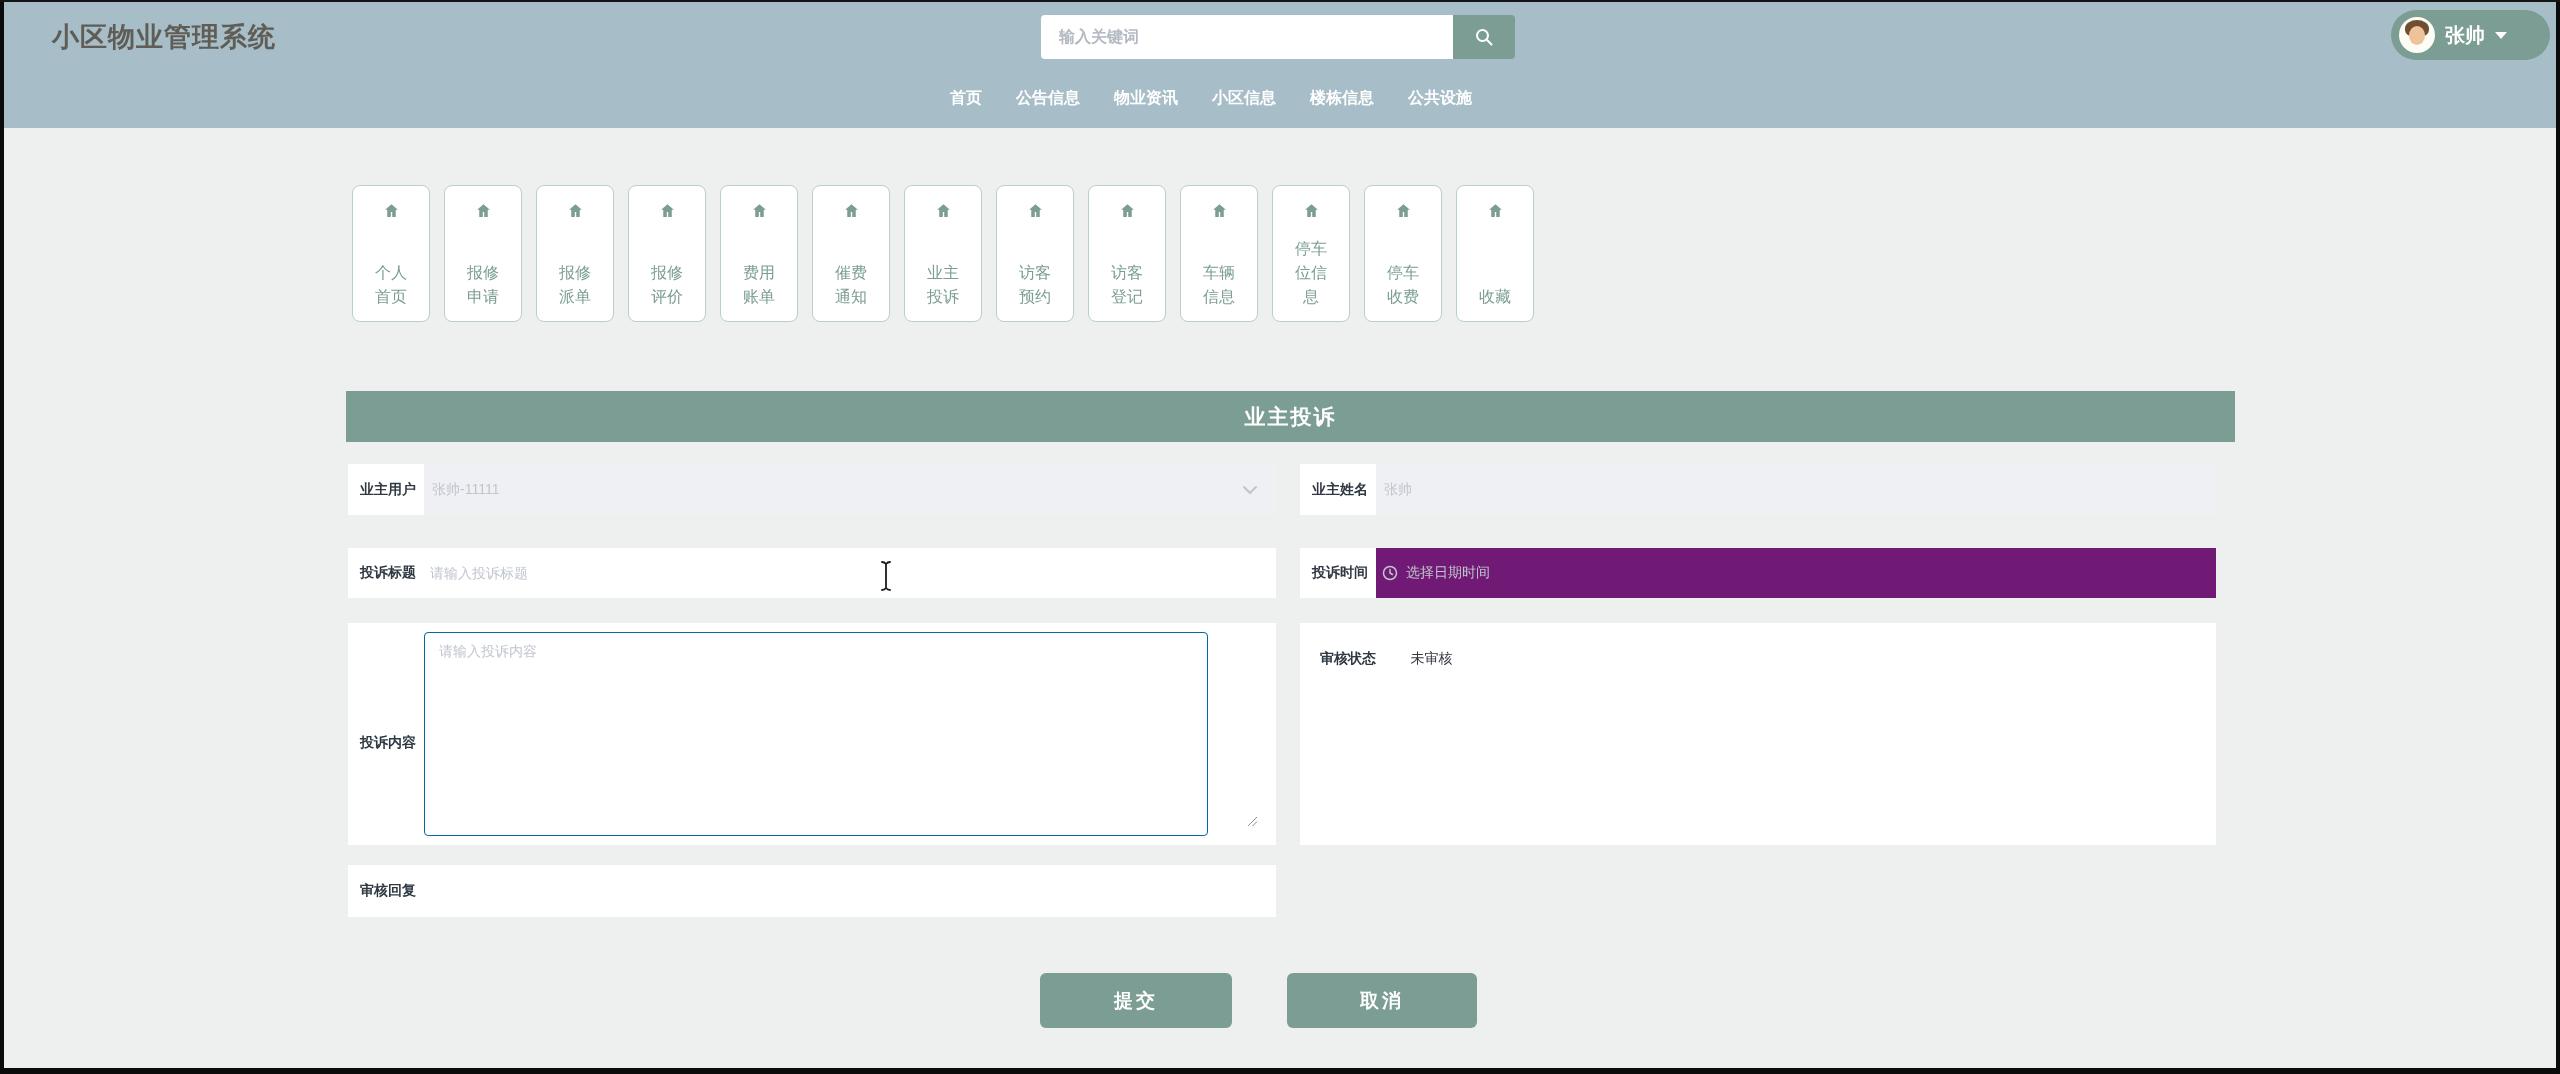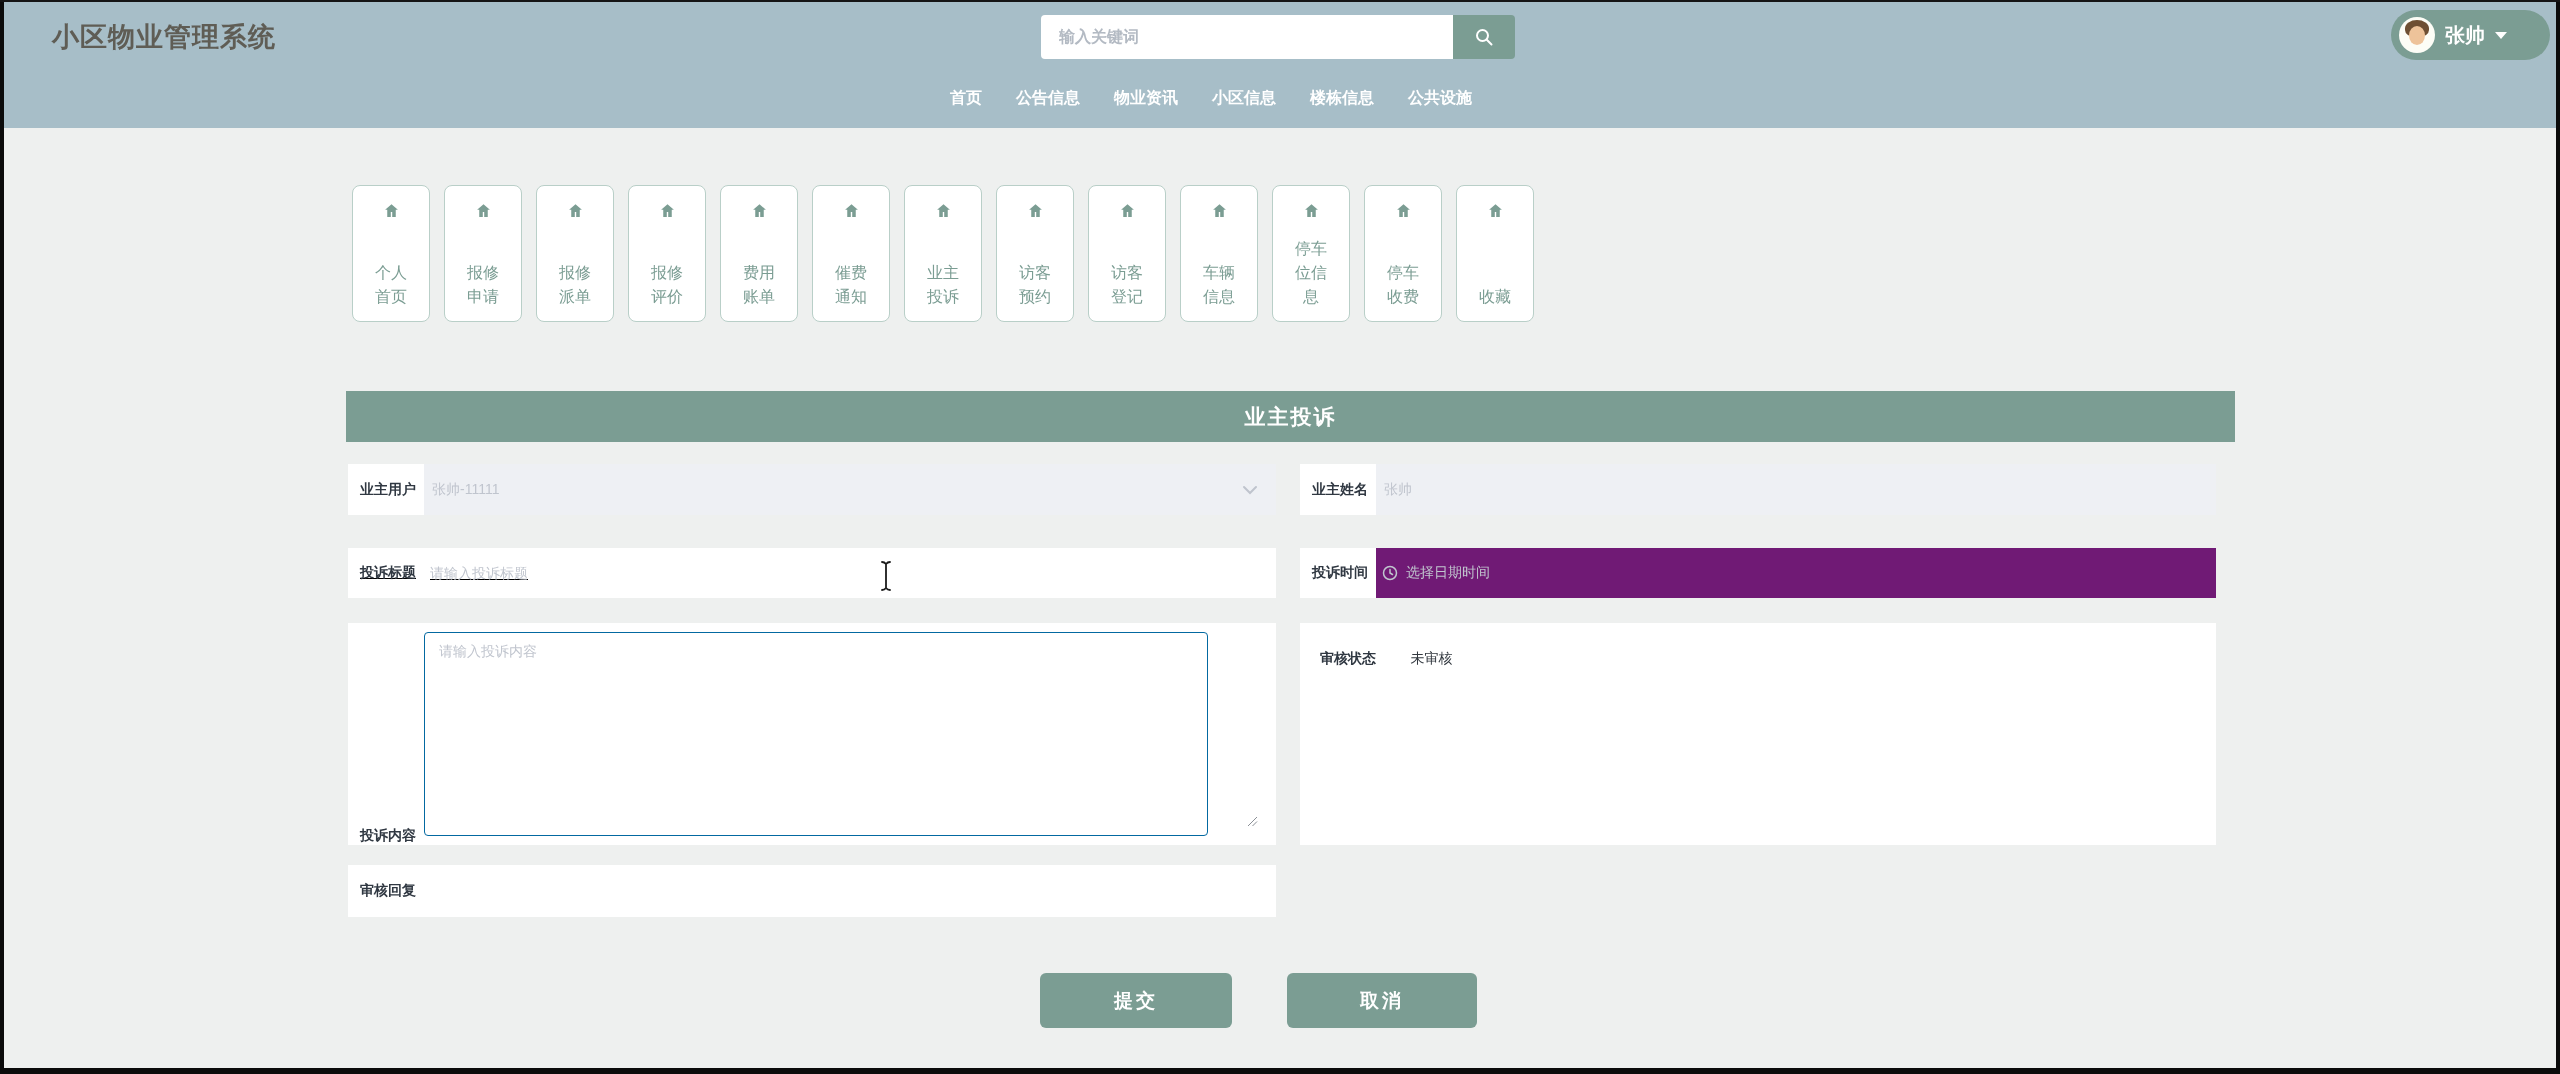--- a/index.html
+++ b/index.html
@@ -232,21 +232,21 @@
 
   <div class="row row-r" style="top:464px;height:51px;">
     <div class="lbl-cell">
       <span class="lbl">业主姓名</span>
     </div>
     <div class="field-gray">
       <span class="ghost">张帅</span>
     </div>
   </div>
 
-  <div class="row row-l" style="top:548px;height:50px;background:#0369a1;text-decoration:underline;">
+  <div class="row row-l" style="top:548px;height:50px;background:#0369a1;">
     <div class="lbl-cell">
       <span class="lbl">投诉标题</span>
     </div>
     <input class="title-input" type="text" placeholder="请输入投诉标题" style="">
   </div>
 
   <div class="row row-r" style="top:548px;height:50px;background:#fff;">
     <div class="lbl-cell">
       <span class="lbl">投诉时间</span>
     </div>
@@ -255,21 +255,21 @@
         <svg width="16" height="16" viewBox="0 0 16 16" fill="none">
           <circle cx="8" cy="8" r="6.5" stroke="#c0c5ce" stroke-width="1.5"></circle>
           <path d="M8 4.5V8l2.5 1.5" stroke="#c0c5ce" stroke-width="1.5" stroke-linecap="round"></path>
         </svg>
       </span>
       <span class="ghost">选择日期时间</span>
     </div>
   </div>
 
   <div class="row row-l content-box" style="top:623px;height:222px;">
-    <div class="lbl-cell" style="align-items:flex-end;padding-top:17px;">
+    <div class="lbl-cell" style="align-items:center;padding-top:17px;">
       <span class="lbl">投诉内容</span>
     </div>
     <textarea class="content-ta" placeholder="请输入投诉内容" style=""></textarea>
     <span class="grip">
       <svg width="11" height="11" viewBox="0 0 11 11">
           <path d="M1 10L10 1M5.5 10L10 5.5" stroke="#8a8f96" stroke-width="1"></path>
         </svg>
     </span>
   </div>
 

